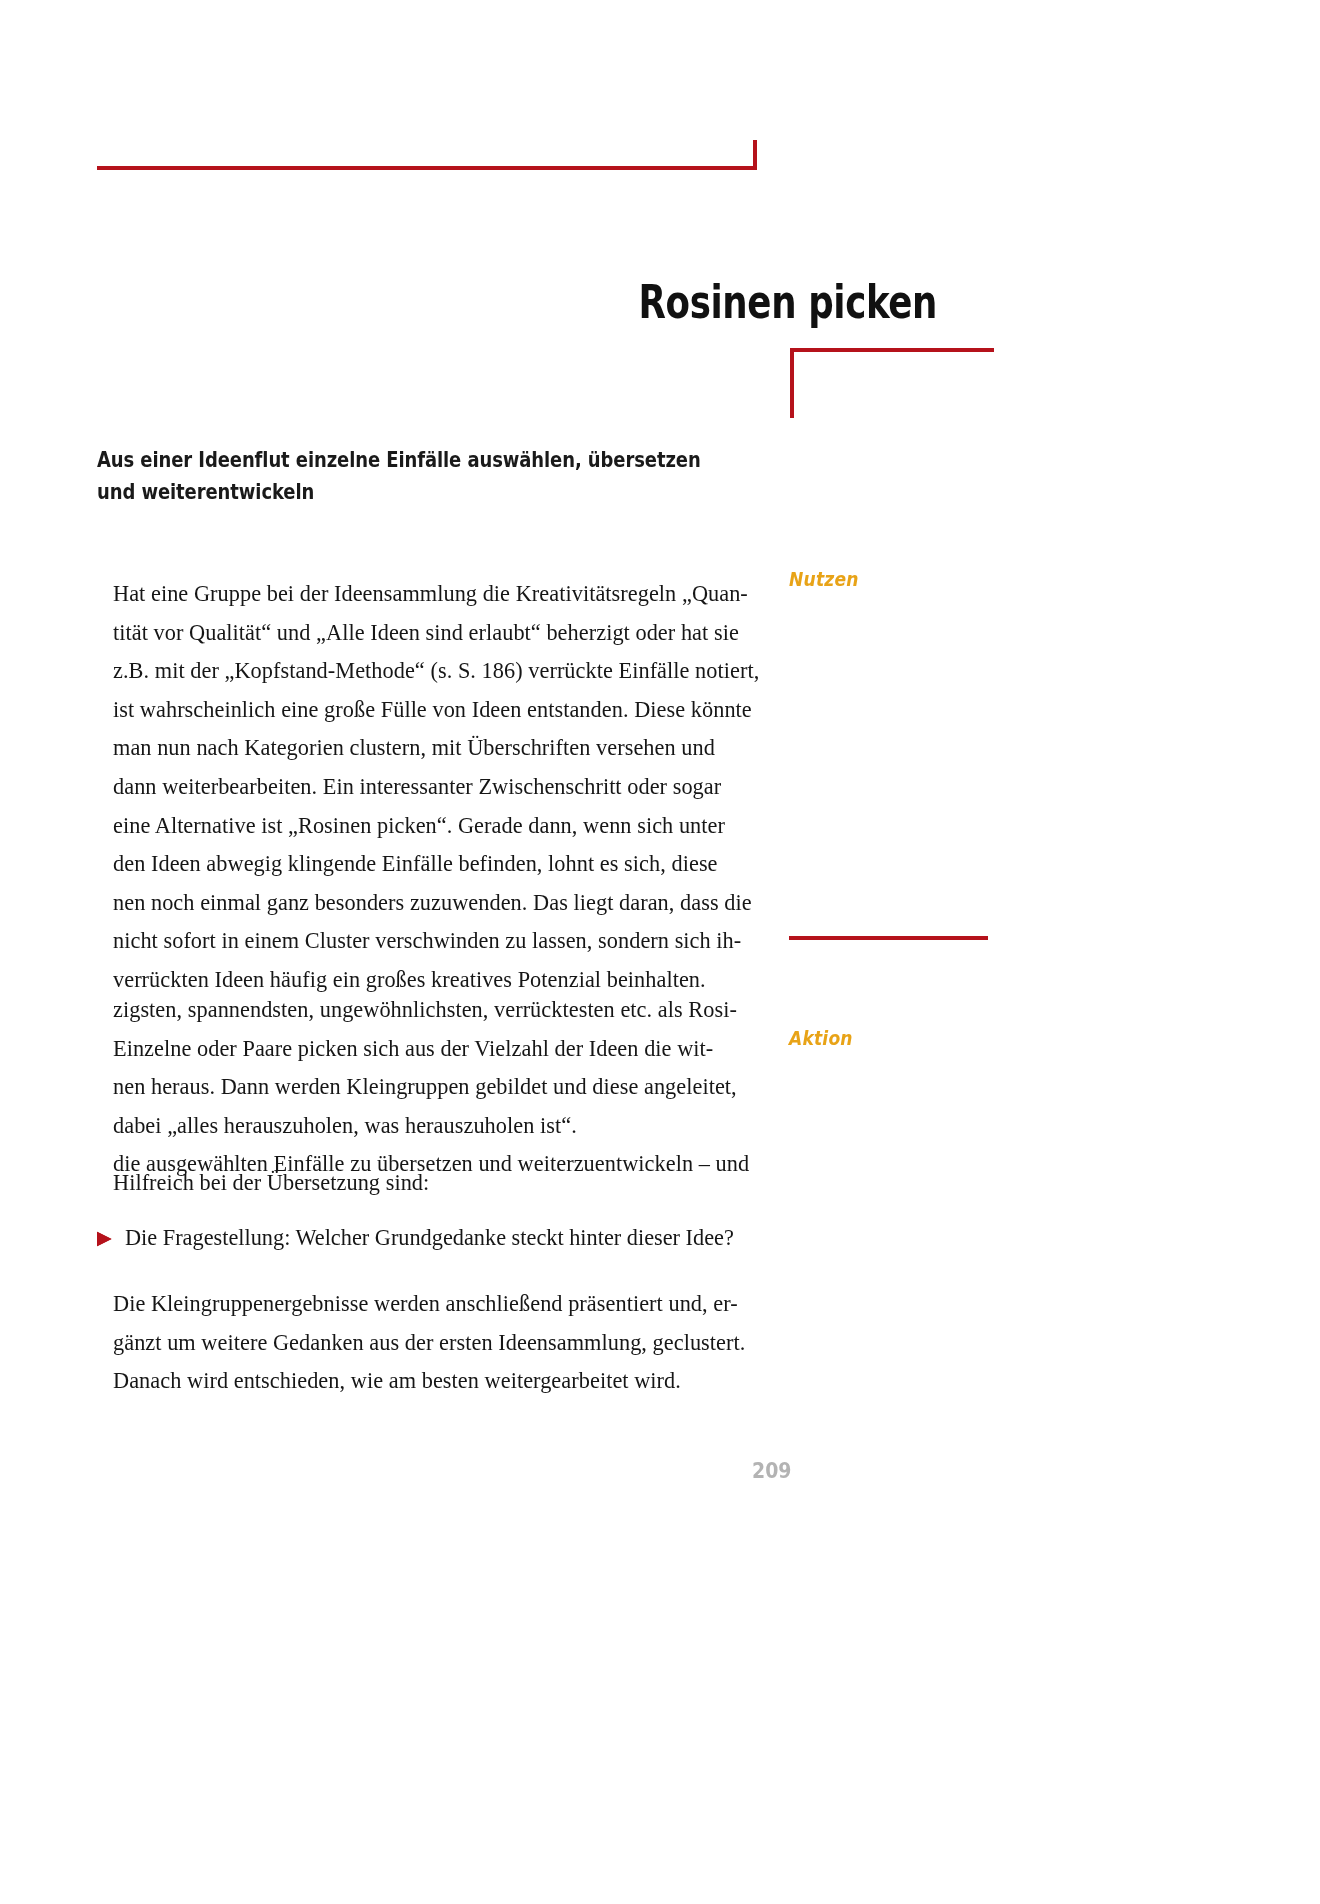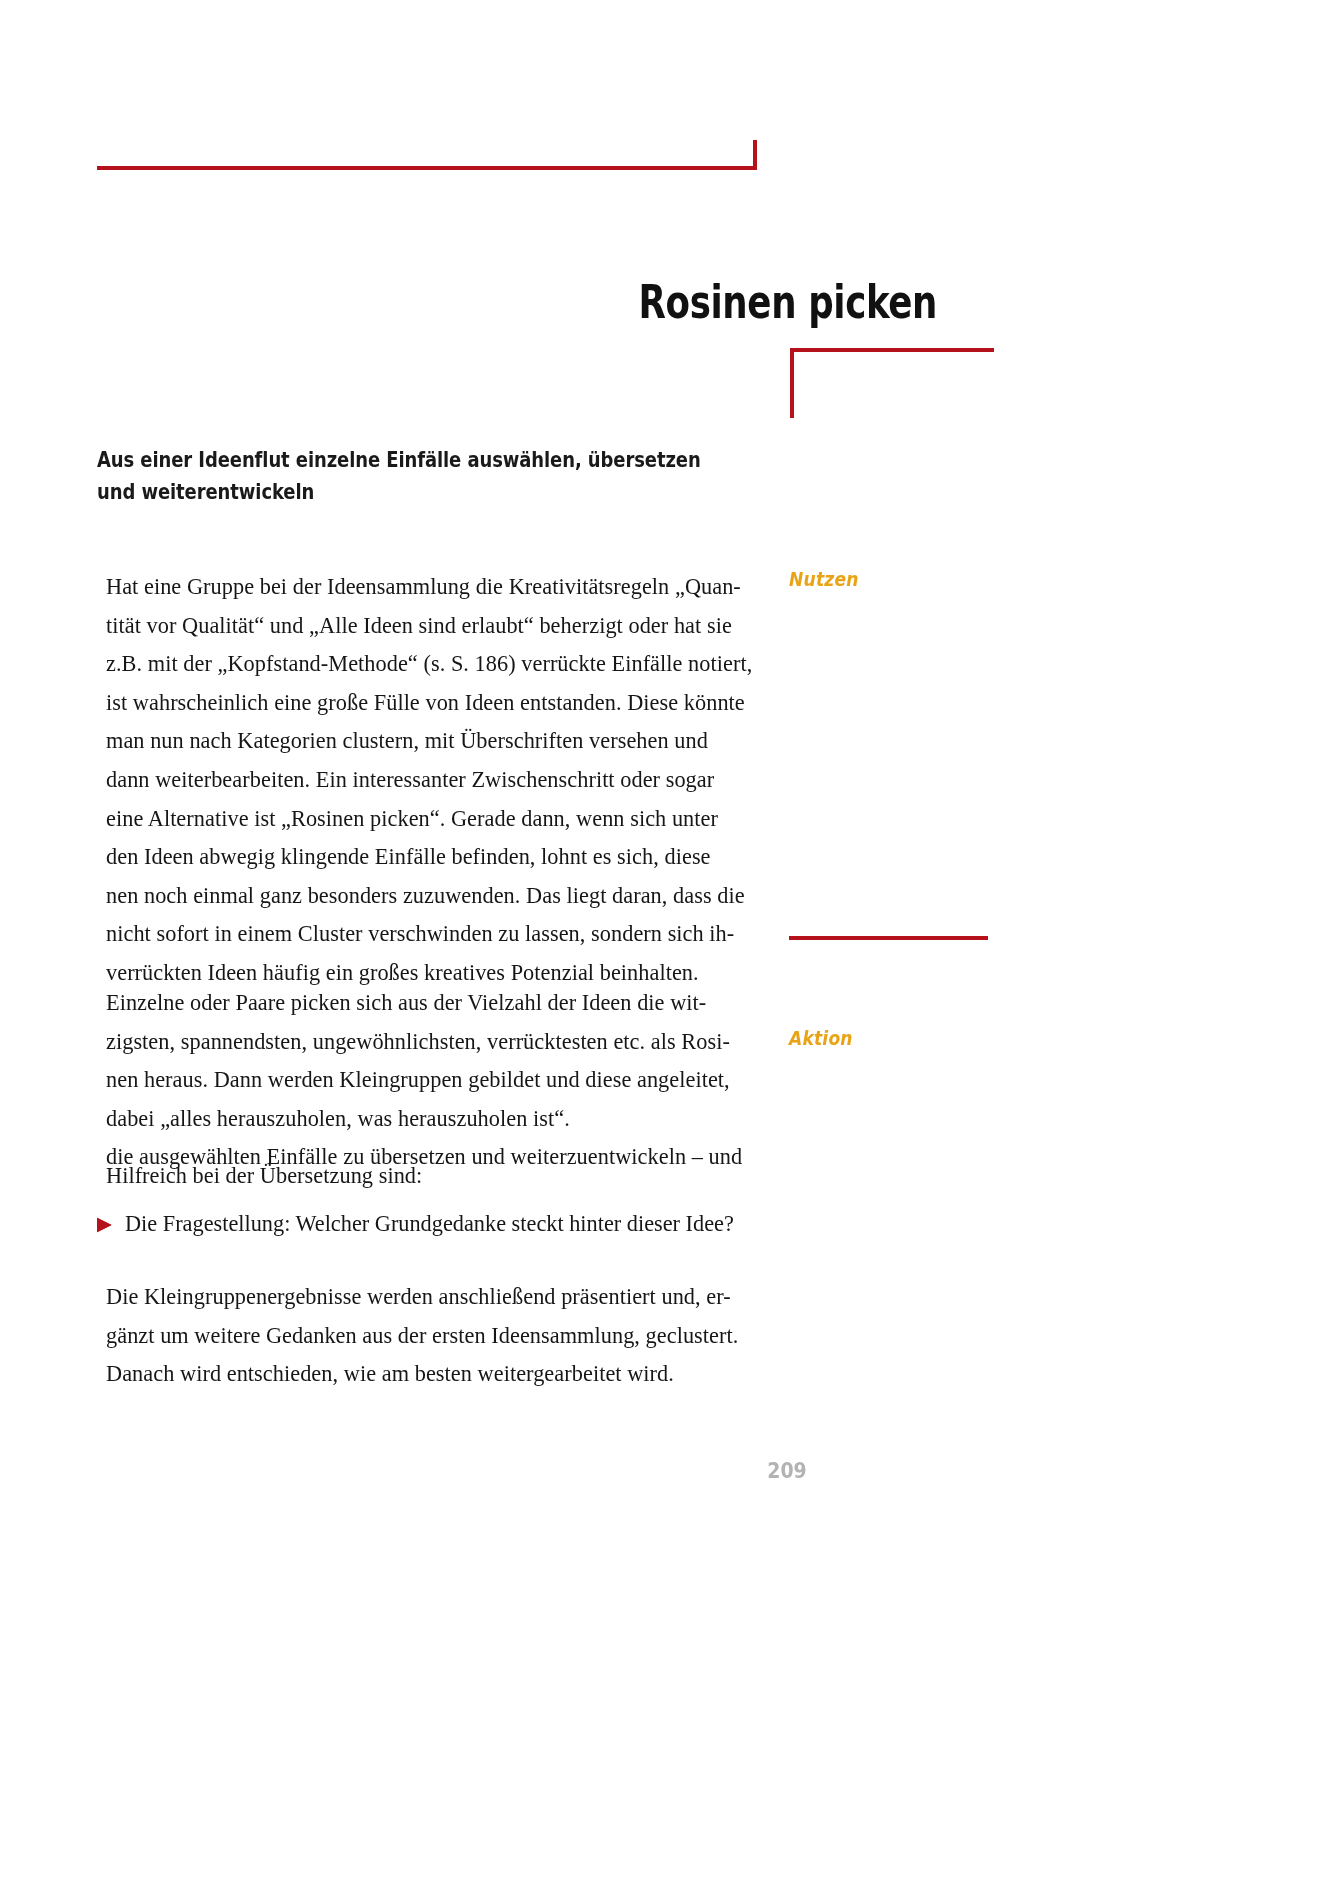--- a/index.html
+++ b/index.html
@@ -89,21 +89,21 @@
   .col-main {
     position: absolute;
     left: 97px;
     width: 665px;
   }
   .para {
     font-family: "Liberation Serif", serif;
     font-size: 22.3px;
     line-height: 38.6px;
     color: #161616;
-    margin: 9px;
+    margin: 16px;
     letter-spacing: 0.05px;
   }
   .para .ln { display: block; white-space: nowrap; }
 
   #para-intro { top: 559px; }
   #para-aktion { top: 975px; }
   #para-hilfreich { top: 1148px; }
   #para-final { top: 1269px; }
 
   
@@ -154,21 +154,21 @@
     height: 4px;
     background: #b5121b;
   }
 
   
   .page-number {
     position: absolute;
     left: 752px;
     top: 1459px;
     width: 70px;
-    text-align: center;
+    text-align: left;
     font-family: "DejaVu Sans Condensed", "Liberation Sans Narrow", "Liberation Sans", sans-serif;
     font-weight: bold;
     font-size: 21px;
     color: #b3b3b3;
   }
 </style>
 </head>
 <body>
 
 <div class="page">
@@ -199,22 +199,22 @@
     <span class="ln">nen noch einmal ganz besonders zuzuwenden. Das liegt daran, dass die</span>
     <span class="ln">nicht sofort in einem Cluster verschwinden zu lassen, sondern sich ih-</span>
     <span class="ln">verrückten Ideen häufig ein großes kreatives Potenzial beinhalten.</span>
   </div>
 
   <div class="margin-divider"></div>
 
   <div class="margin-label" id="label-aktion">Aktion</div>
 
   <div class="col-main para" id="para-aktion">
+    <span class="ln">zigsten, spannendsten, ungewöhnlichsten, verrücktesten etc. als Rosi-</span>
     <span class="ln">Einzelne oder Paare picken sich aus der Vielzahl der Ideen die wit-</span>
-    <span class="ln">zigsten, spannendsten, ungewöhnlichsten, verrücktesten etc. als Rosi-</span>
     <span class="ln">nen heraus. Dann werden Kleingruppen gebildet und diese angeleitet,</span>
     <span class="ln">dabei „alles herauszuholen, was herauszuholen ist“.</span>
     <span class="ln">die ausgewählten Einfälle zu übersetzen und weiterzuentwickeln – und</span>
   </div>
 
   <div class="col-main" id="para-hilfreich">
     <div class="para">
       <span class="ln">Hilfreich bei der Übersetzung sind:</span>
     </div>
     <ul class="bullets">

